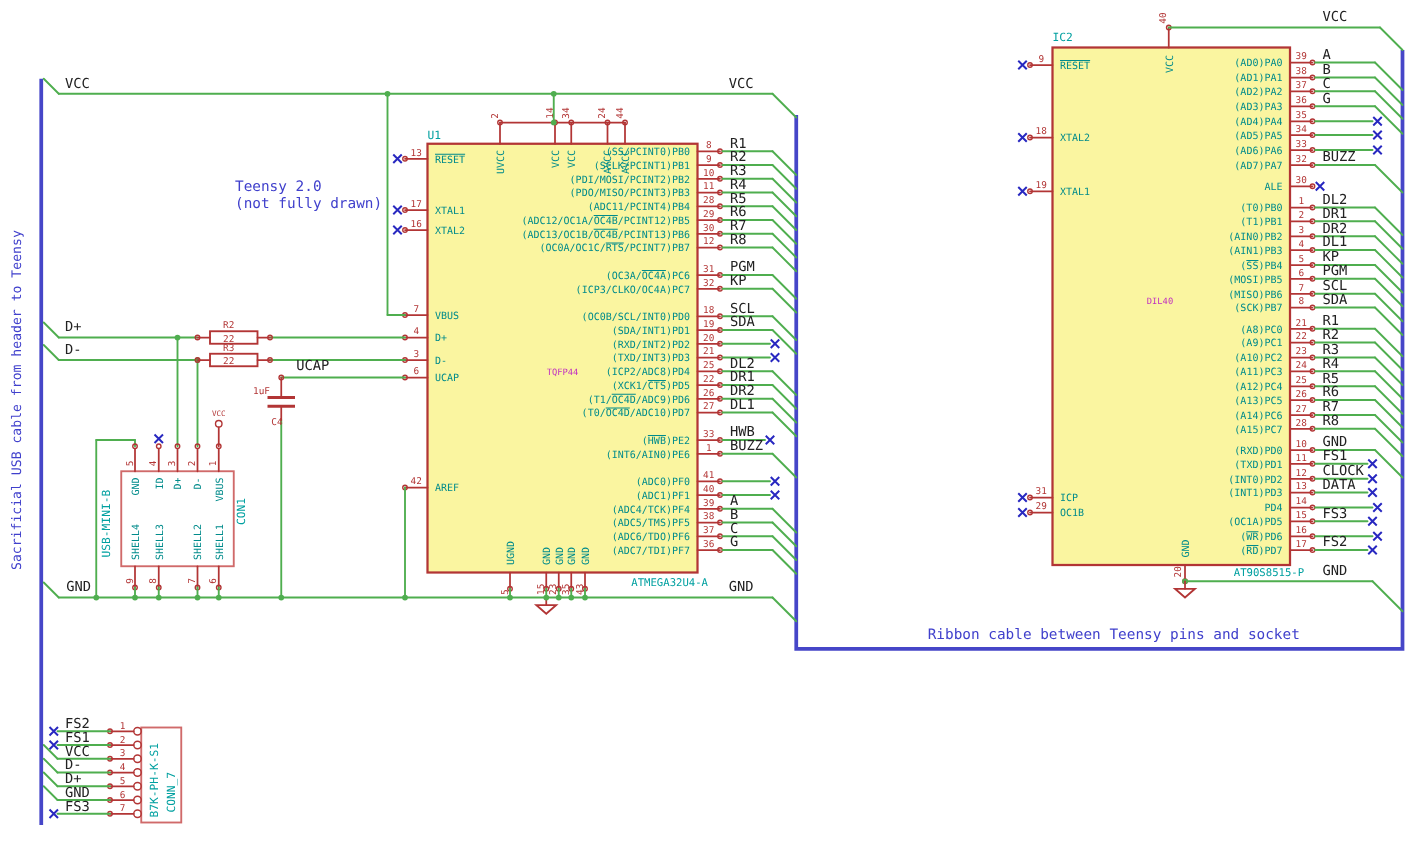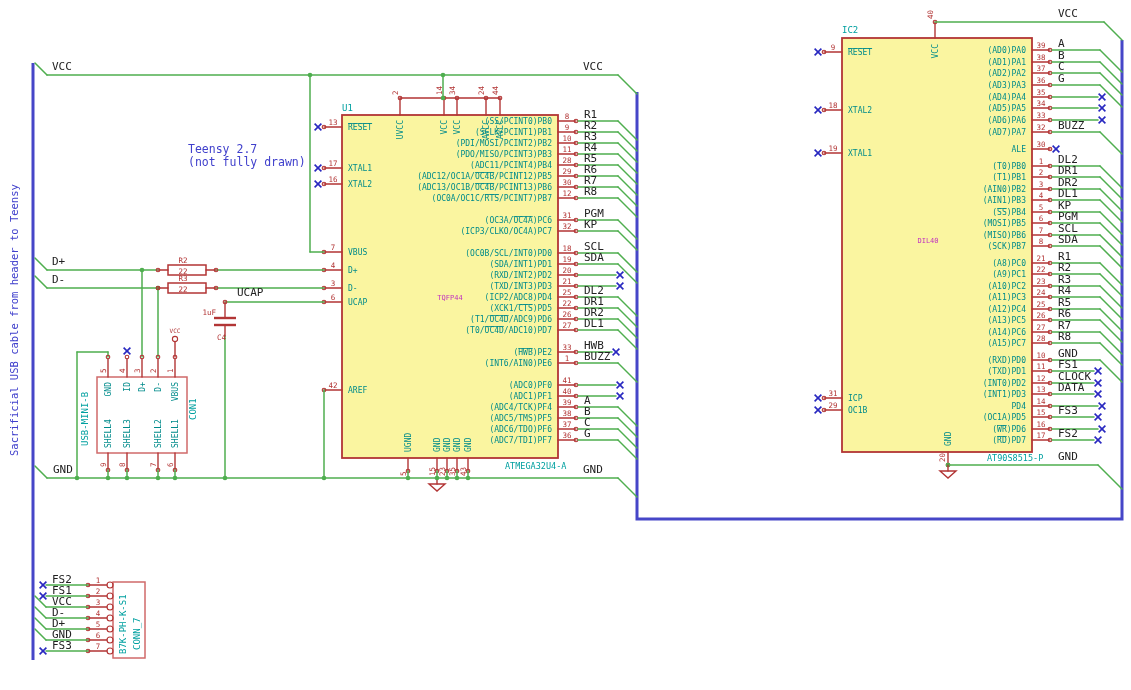--- a/index.html
+++ b/index.html
@@ -920,16 +920,17 @@
         <text x="1058" y="460" class="netlabel" text-anchor="start"><tspan>GND</tspan></text>
         <line x1="1098" y1="465" x2="1122" y2="489" class="wire"></line>
         <g>
           <line x1="948" y1="465" x2="948" y2="471" class="cmp"></line>
           <path d="M940 471 L956 471 L948 478 Z" class="cmp"></path>
         </g>
       </g>
     </svg>
   <div class="note" id="note-usb">Sacrificial USB cable from header to Teensy</div>
   <div class="note" id="note-teensy">
-    <div>Teensy 2.7</div>
+    <div>Teensy 2.0</div>
     <div>(not fully drawn)</div>
   </div>
+  <div class="note" id="note-ribbon">Ribbon cable between Teensy pins and socket</div>
 </div>
 
 </body></html>

